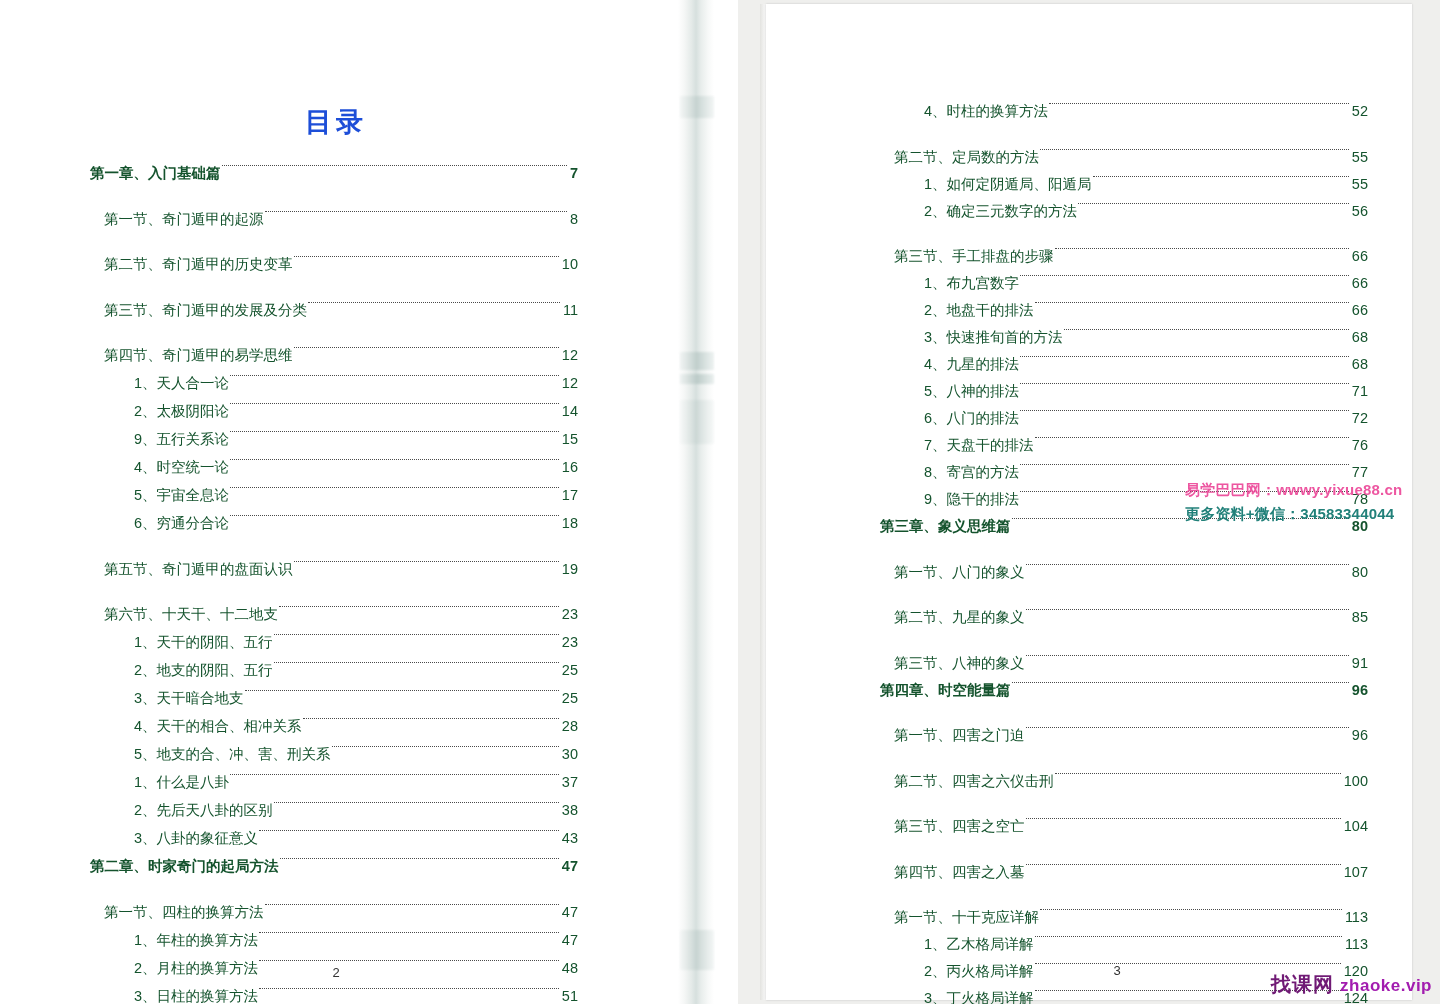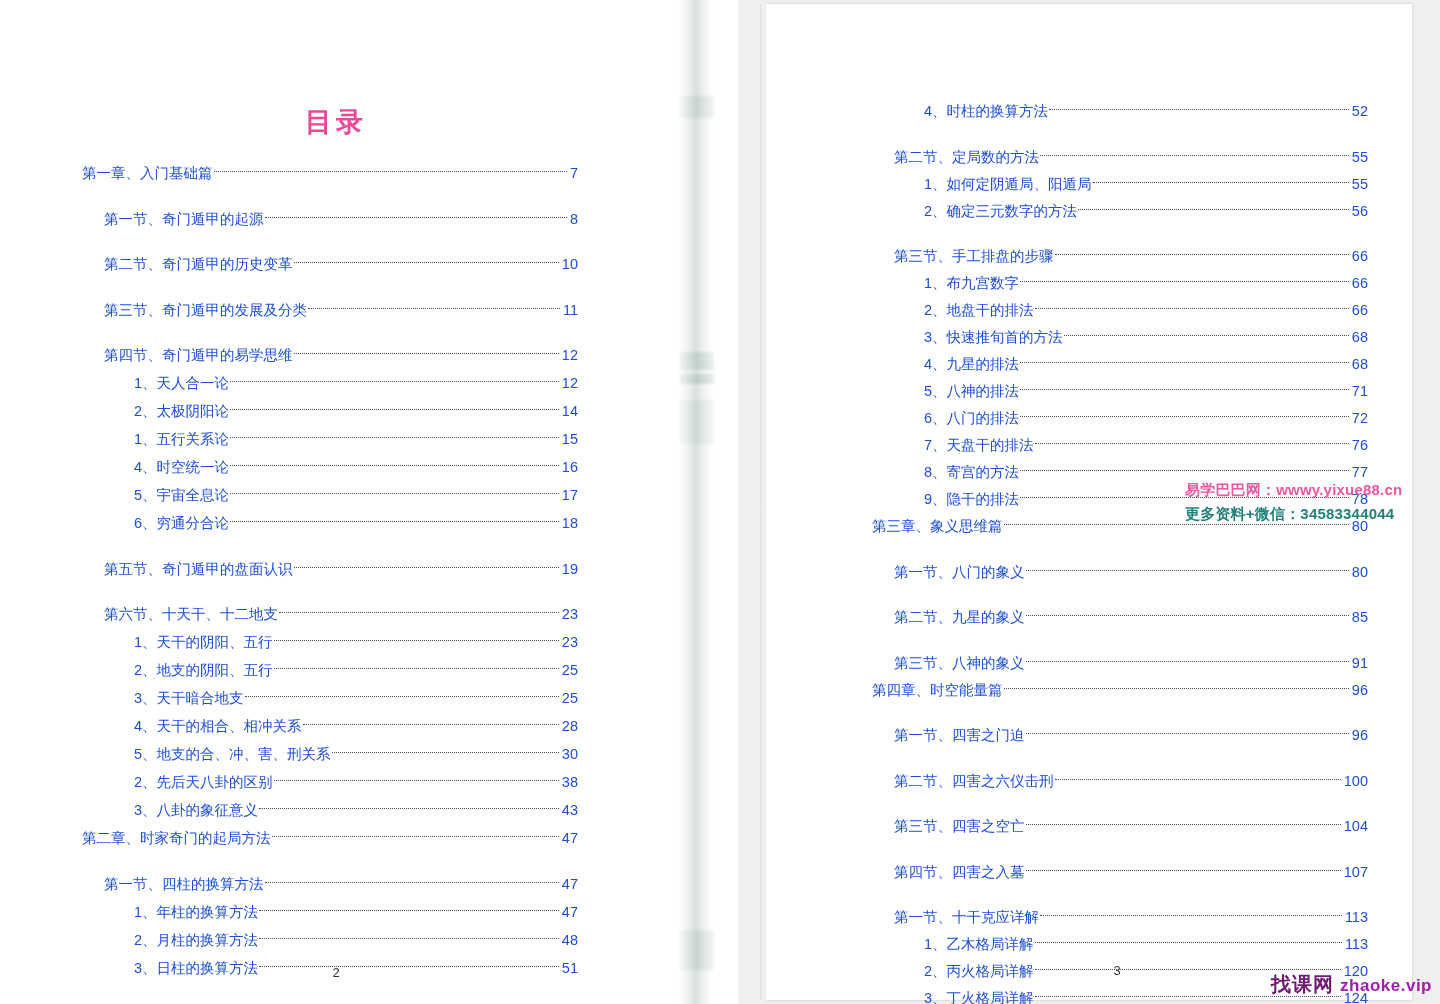--- a/index.html
+++ b/index.html
@@ -27,21 +27,21 @@
     width: 672px; height: 1004px;
     background: #ffffff;
   }
   .page-title {
     position: absolute;
     top: 104px;
     left: 0; right: 0;
     text-align: center;
     font-size: 27px;
     font-weight: bold;
-    color: #ec4899;
+    color: #1d4ed8;
     letter-spacing: 4px;
     font-family: "Liberation Serif", serif;
   }
   .toc-left {
     position: absolute;
     left: 78px;
     top: 166px;
     width: 500px;
   }
   .page-num {
@@ -114,23 +114,23 @@
     left: 28px;
     width: 646px;
     text-align: center;
     font-size: 13px;
     color: #333;
   }
 
   
   .row {
     display: flex;
-    align-items: center;
+    align-items: flex-start;
     font-size: 14.5px;
-    color: #1d4ed8;
+    color: #14532d;
     line-height: 1;
     margin-bottom: 13.5px;
     white-space: nowrap;
   }
   .row .label {
     flex: 0 0 auto;
   }
   .row .dots {
     flex: 1 1 auto;
     overflow: hidden;
@@ -138,21 +138,21 @@
     position: relative;
     top: -2px;
     border-bottom: 1.4px dotted #4a4a4a;
     height: 1px;
   }
   .row .pg {
     flex: 0 0 auto;
     padding-left: 2px;
     text-align: right;
   }
-  .row.lvl0 { font-weight: normal; margin-left: 4px; }
+  .row.lvl0 { font-weight: bold; margin-left: 12px; }
   .row.lvl1 { margin-left: 26px; margin-top: 31px; }
   .row.lvl2 { margin-left: 56px; }
   .row.lvl0 .dots { border-bottom-style: dotted; border-bottom-width: 1.6px; }
 
   
   .toc-right .row { margin-bottom: 12.5px; font-size: 14.5px; }
 
   
   .wm-site {
     position: absolute;
@@ -236,21 +236,21 @@
           <span class="label">1、天人合一论</span>
           <span class="dots"></span>
           <span class="pg">12</span>
         </div>
         <div class="row lvl2">
           <span class="label">2、太极阴阳论</span>
           <span class="dots"></span>
           <span class="pg">14</span>
         </div>
         <div class="row lvl2">
-          <span class="label">1、五行关系论</span>
+          <span class="label">9、五行关系论</span>
           <span class="dots"></span>
           <span class="pg">15</span>
         </div>
         <div class="row lvl2">
           <span class="label">4、时空统一论</span>
           <span class="dots"></span>
           <span class="pg">16</span>
         </div>
         <div class="row lvl2">
           <span class="label">5、宇宙全息论</span>
@@ -289,20 +289,25 @@
         </div>
         <div class="row lvl2">
           <span class="label">4、天干的相合、相冲关系</span>
           <span class="dots"></span>
           <span class="pg">28</span>
         </div>
         <div class="row lvl2">
           <span class="label">5、地支的合、冲、害、刑关系</span>
           <span class="dots"></span>
           <span class="pg">30</span>
+        </div>
+        <div class="row lvl2">
+          <span class="label">1、什么是八卦</span>
+          <span class="dots"></span>
+          <span class="pg">37</span>
         </div>
         <div class="row lvl2">
           <span class="label">2、先后天八卦的区别</span>
           <span class="dots"></span>
           <span class="pg">38</span>
         </div>
         <div class="row lvl2">
           <span class="label">3、八卦的象征意义</span>
           <span class="dots"></span>
           <span class="pg">43</span>

